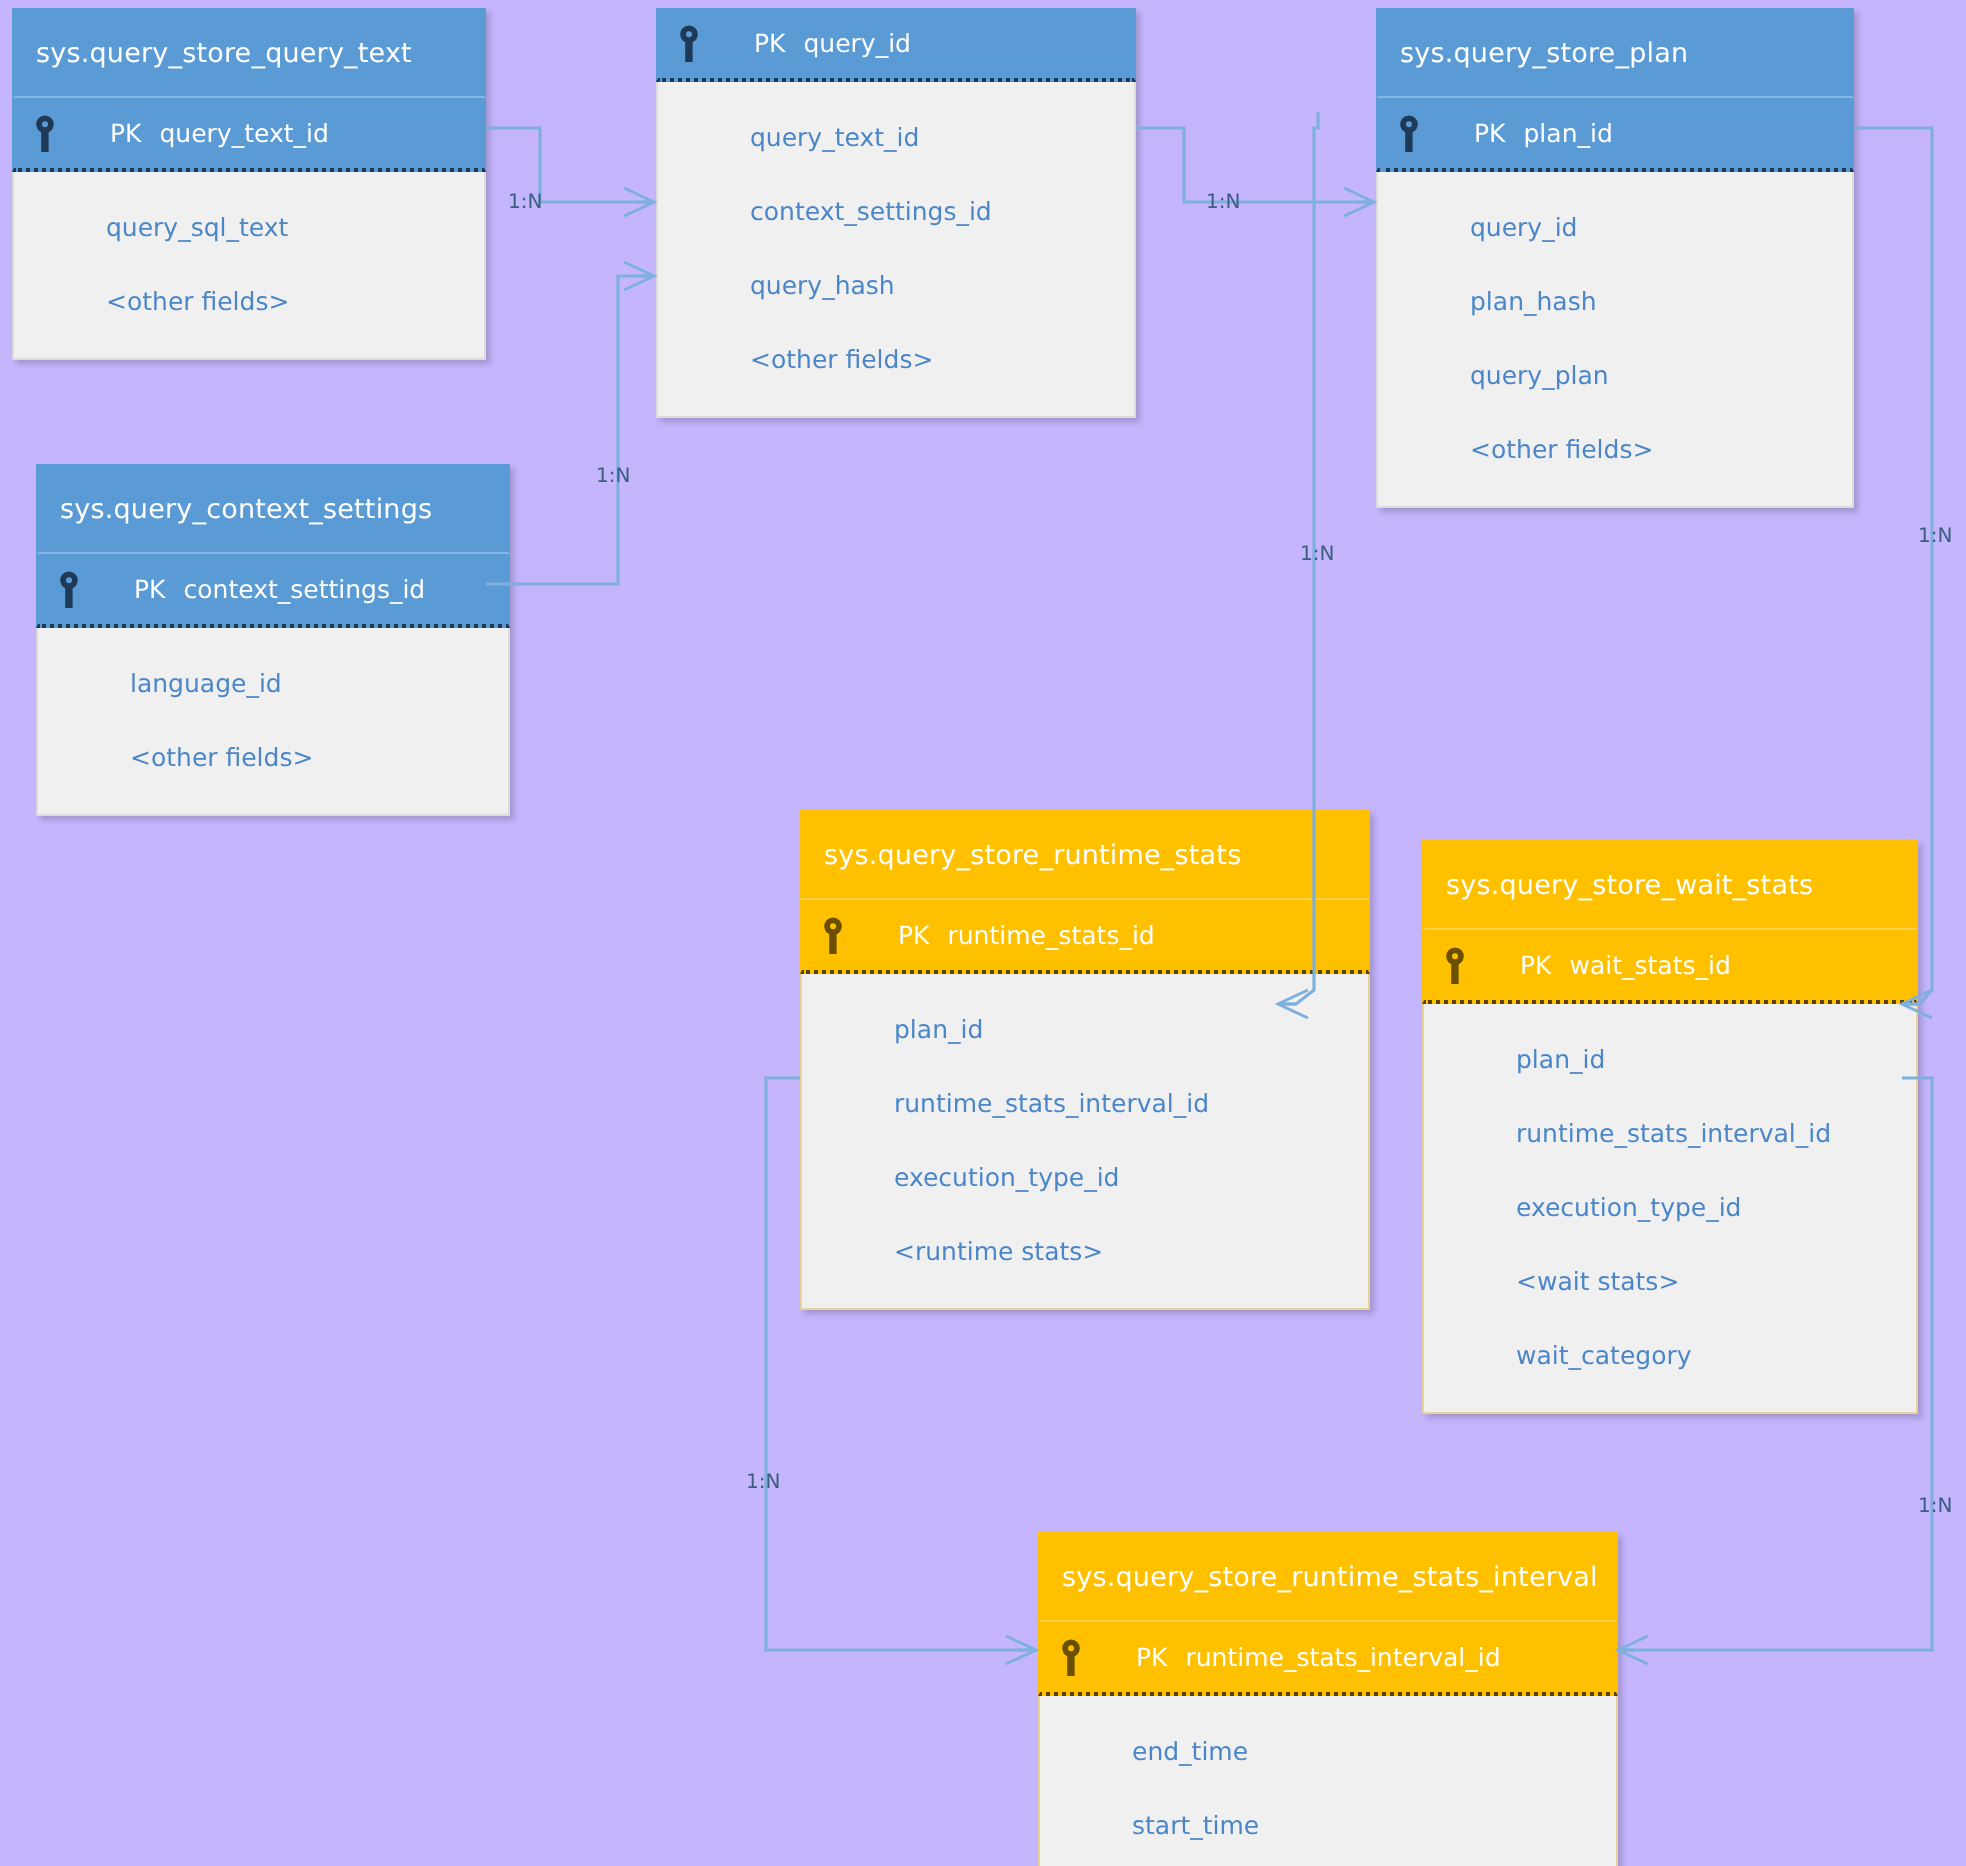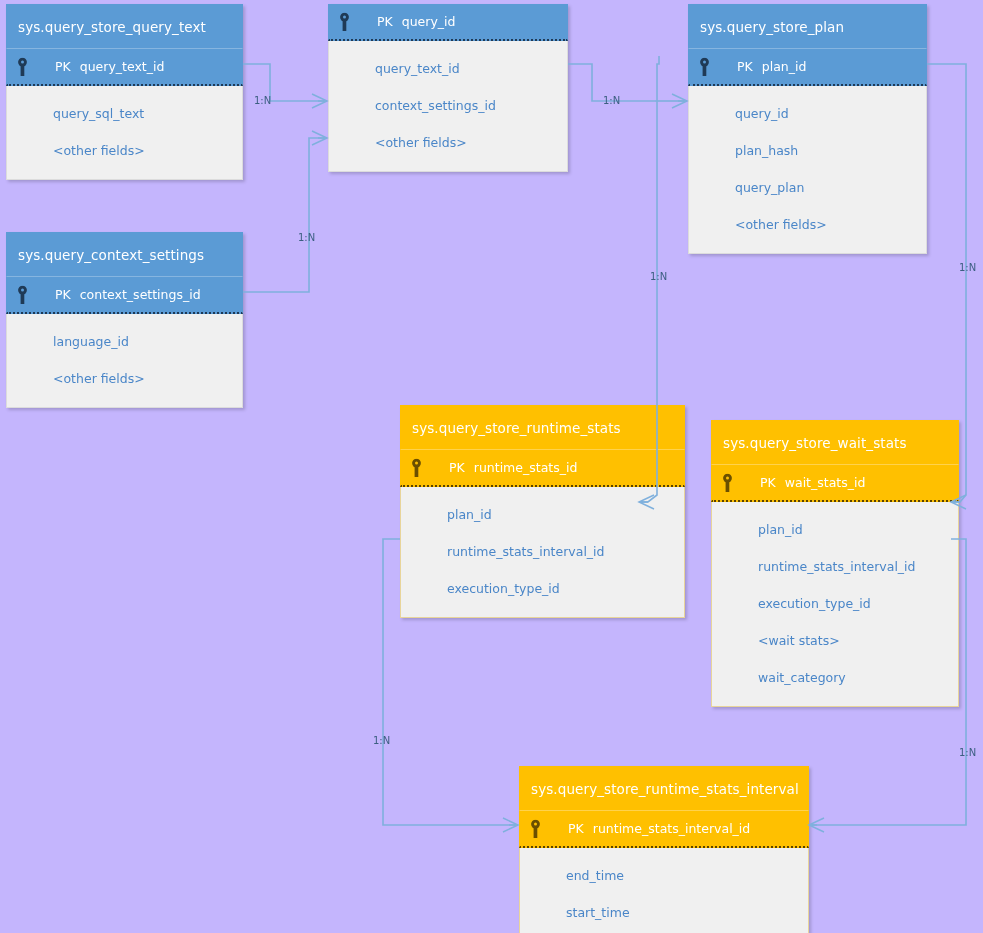--- a/index.html
+++ b/index.html
@@ -63,20 +63,21 @@
             <rect x="3.6" y="7.5" width="3.7" height="11" fill="#1f3a56"></rect>
             <circle cx="5.5" cy="4.6" r="1.5" fill="#5b9bd5"></circle>
           </svg>
       </span>
       <span class="pklabel">PK</span>
       <span class="pkname">query_id</span>
     </div>
     <div class="ent-body">
       <div class="field">query_text_id</div>
       <div class="field">context_settings_id</div>
+      <div class="field">query_hash</div>
       <div class="field">&lt;other fields&gt;</div>
     </div>
   </div>
 
   <div class="entity blue" style="left:688px;top:4px;width:239px;">
     <div class="ent-title">sys.query_store_plan</div>
     <div class="ent-pk">
       <span class="keyicon">
         <svg viewBox="0 0 11 19" width="11" height="19">
             <circle cx="5.5" cy="4.6" r="4.4" fill="#1f3a56"></circle>
@@ -88,21 +89,21 @@
       <span class="pkname">plan_id</span>
     </div>
     <div class="ent-body">
       <div class="field">query_id</div>
       <div class="field">plan_hash</div>
       <div class="field">query_plan</div>
       <div class="field">&lt;other fields&gt;</div>
     </div>
   </div>
 
-  <div class="entity blue" style="left:6px;top:232px;width:237px;">
+  <div class="entity blue" style="left:18px;top:232px;width:237px;">
     <div class="ent-title">sys.query_context_settings</div>
     <div class="ent-pk">
       <span class="keyicon">
         <svg viewBox="0 0 11 19" width="11" height="19">
             <circle cx="5.5" cy="4.6" r="4.4" fill="#1f3a56"></circle>
             <rect x="3.6" y="7.5" width="3.7" height="11" fill="#1f3a56"></rect>
             <circle cx="5.5" cy="4.6" r="1.5" fill="#5b9bd5"></circle>
           </svg>
       </span>
       <span class="pklabel">PK</span>
@@ -124,20 +125,21 @@
             <circle cx="5.5" cy="4.6" r="1.5" fill="#ffc000"></circle>
           </svg>
       </span>
       <span class="pklabel">PK</span>
       <span class="pkname">runtime_stats_id</span>
     </div>
     <div class="ent-body">
       <div class="field">plan_id</div>
       <div class="field">runtime_stats_interval_id</div>
       <div class="field">execution_type_id</div>
+      <div class="field">&lt;runtime stats&gt;</div>
     </div>
   </div>
 
   <div class="entity orange" style="left:711px;top:420px;width:248px;">
     <div class="ent-title">sys.query_store_wait_stats</div>
     <div class="ent-pk">
       <span class="keyicon">
         <svg viewBox="0 0 11 19" width="11" height="19">
             <circle cx="5.5" cy="4.6" r="4.4" fill="#6b4f00"></circle>
             <rect x="3.6" y="7.5" width="3.7" height="11" fill="#6b4f00"></rect>

